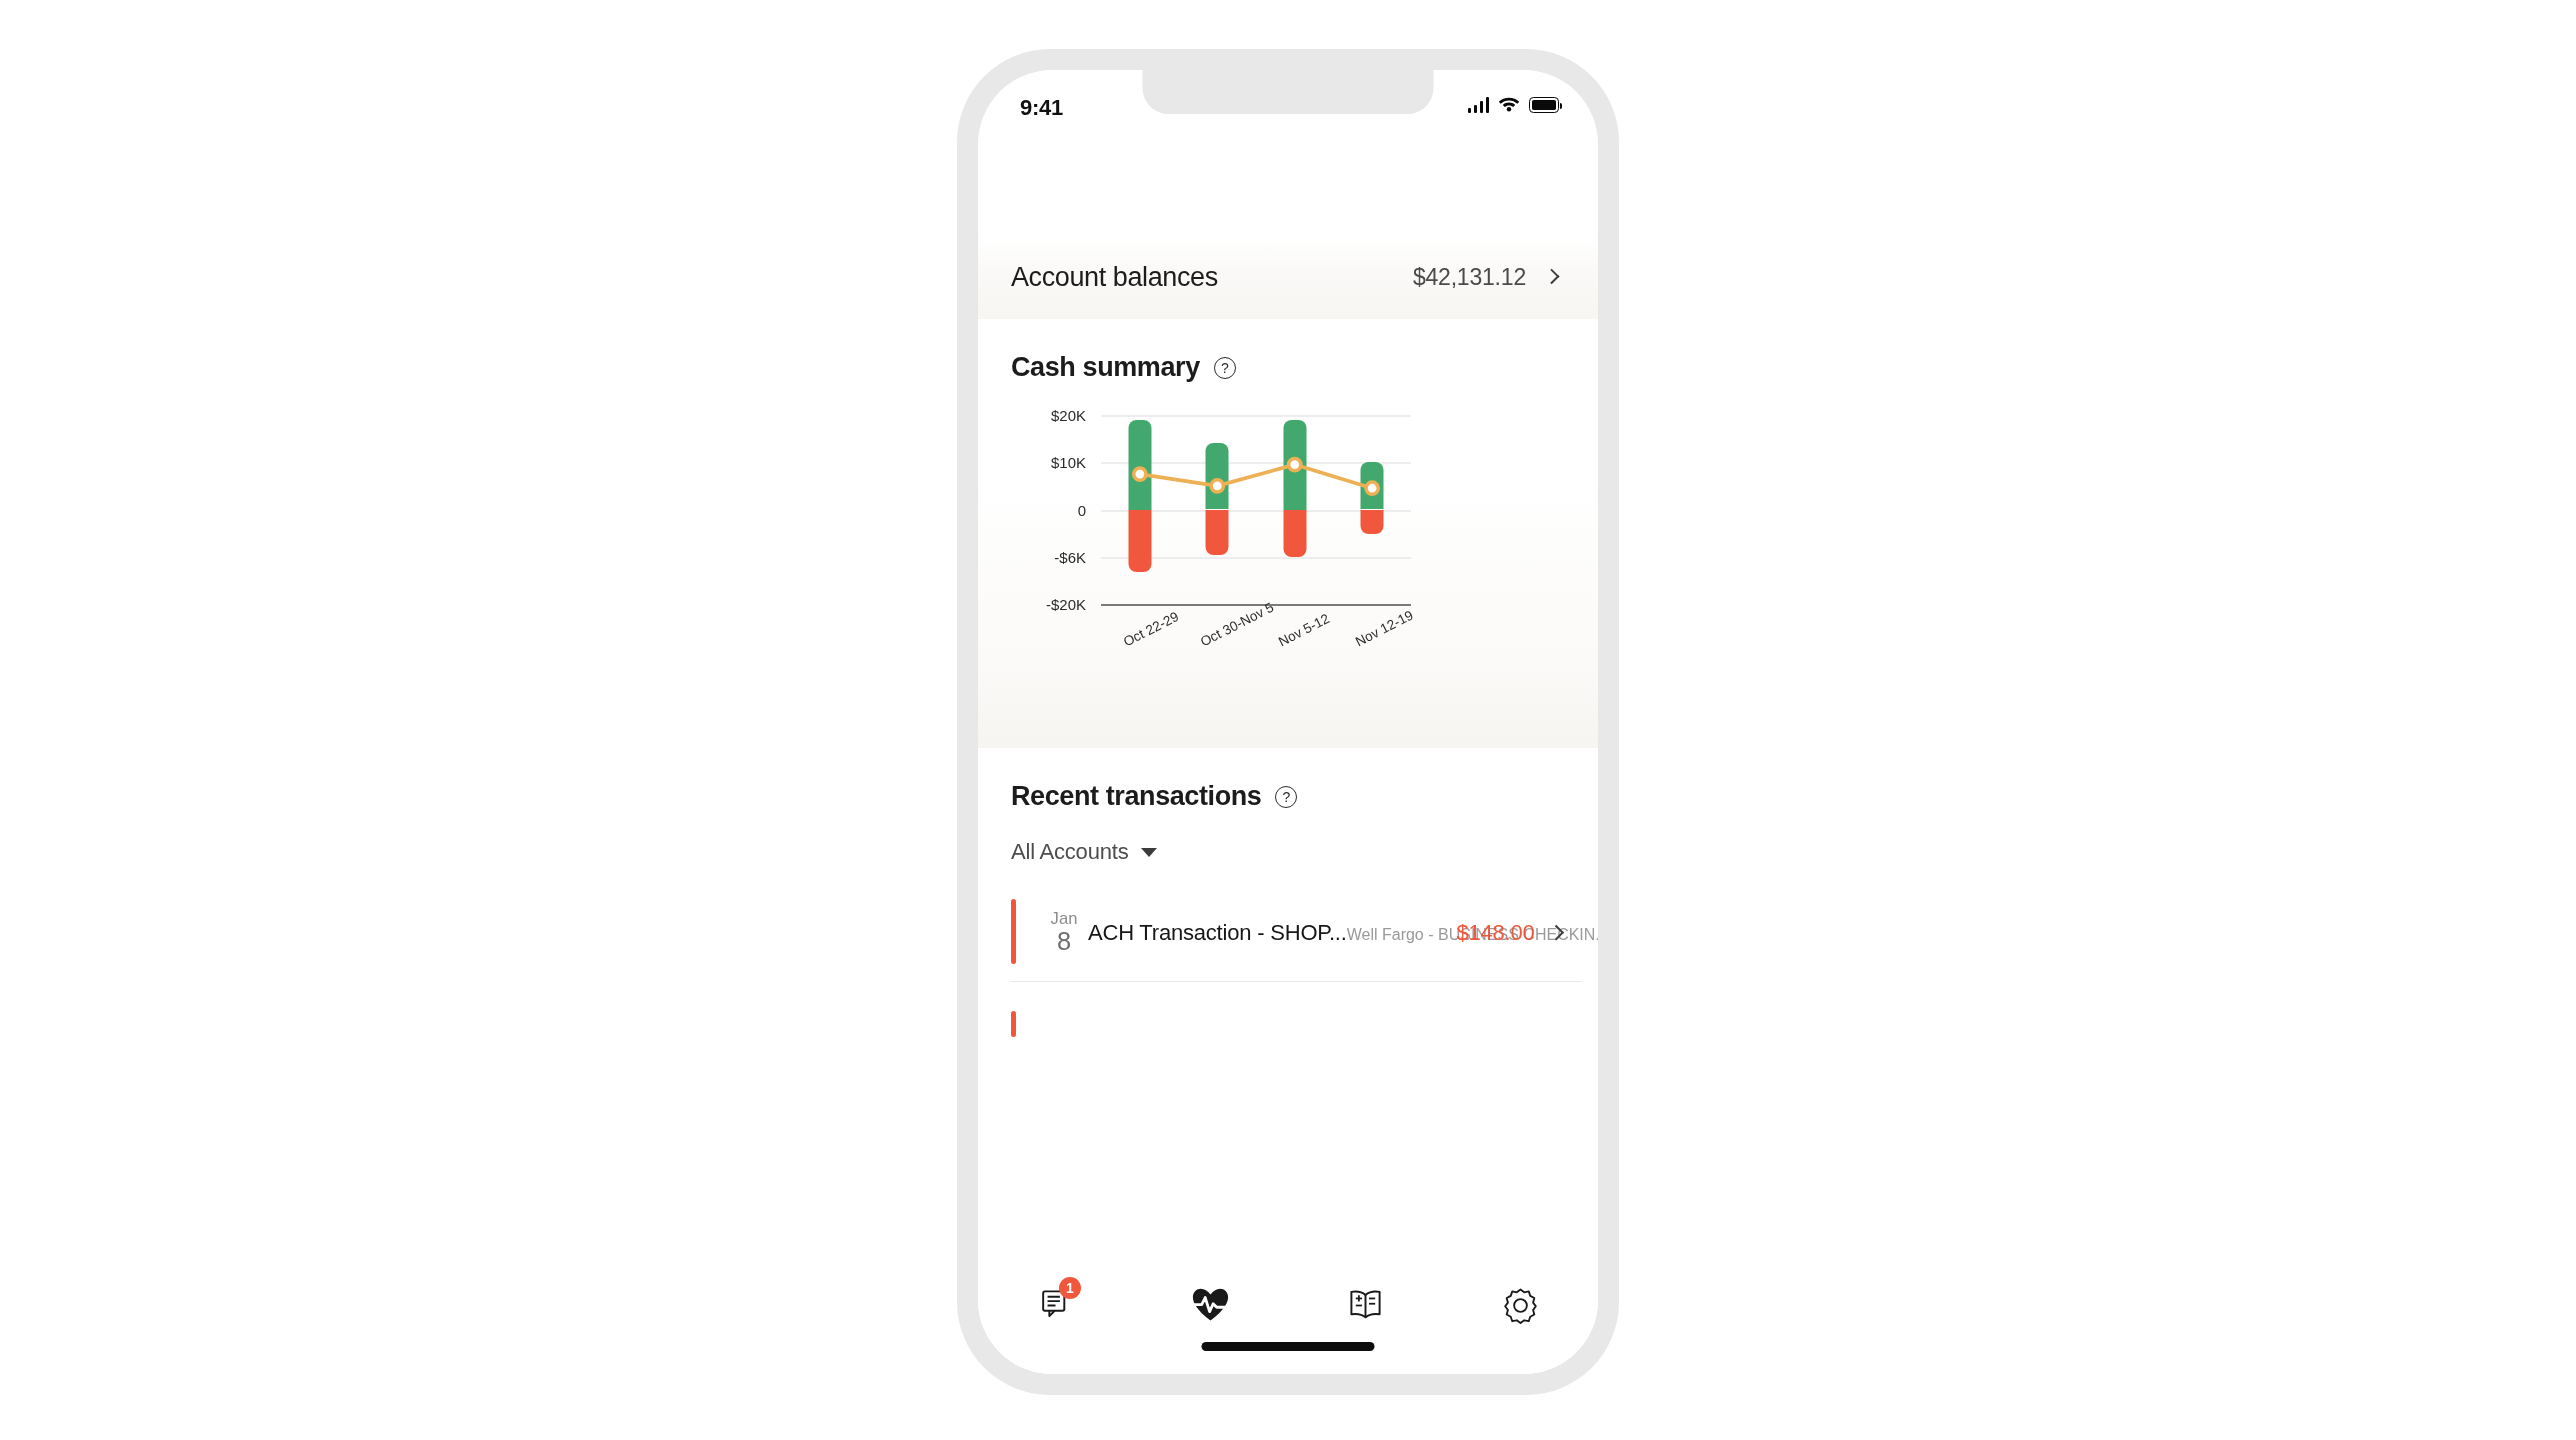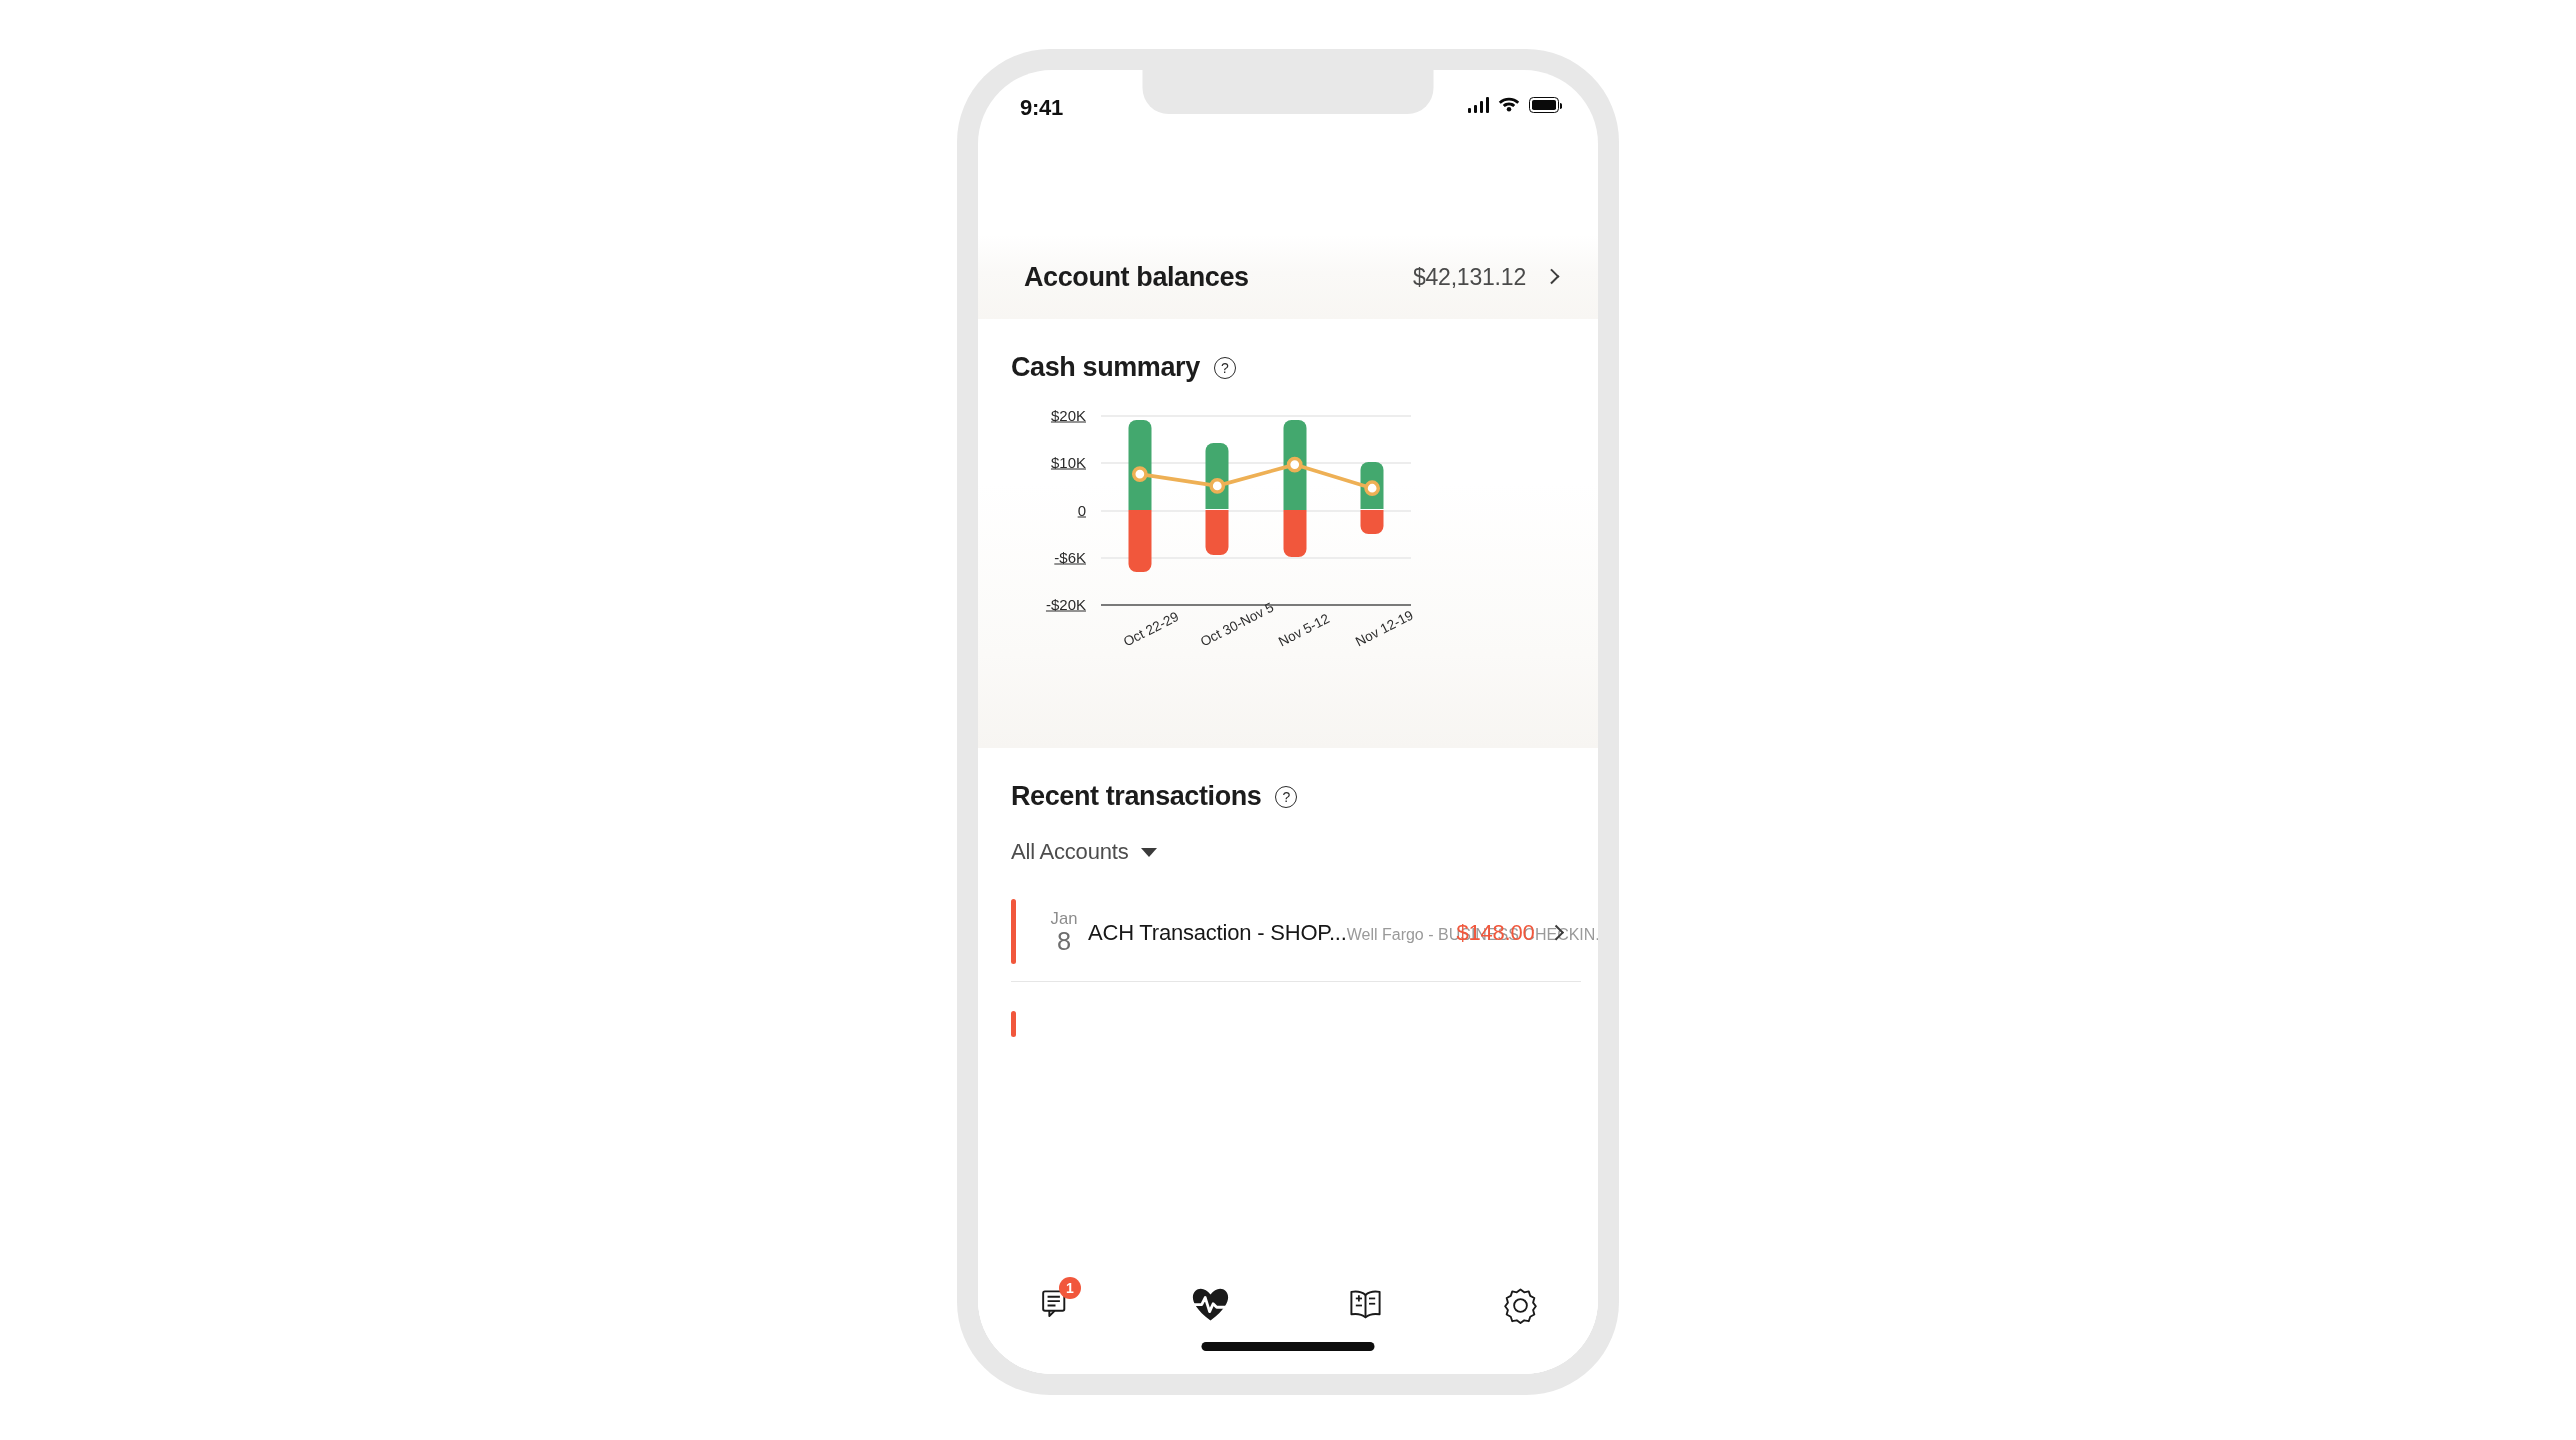--- a/index.html
+++ b/index.html
@@ -96,23 +96,22 @@
 
   
   #account-balances-row {
     position: absolute; top: 165px; left: 0;
     width: 100%; height: 84px;
     background: linear-gradient(180deg, #ffffff 0%, #faf9f7 45%, #f8f6f3 100%);
     display: flex; align-items: center;
   }
   #account-balances-label {
     position: absolute; left: 33px;
-    font-size: 27px; font-weight: bold; color: #1c1c1c;
+    font-size: 27px; font-weight: normal; color: #1c1c1c;
     letter-spacing: -0.4px;
-    margin-left: 13px;
   }
   #account-balances-value {
     position: absolute; right: 72px;
     font-size: 23px; color: #4a4a4a;
     letter-spacing: -0.2px;
   }
   #account-balances-chevron {
     position: absolute; right: 41px;
     width: 11.4px; height: 11.4px;
     border-top: 2.3px solid #3c3c3c;
@@ -158,21 +157,21 @@
   }
   .axis-baseline {
     position: absolute; left: 0; width: 100%;
     height: 1.4px; background: #7a7a7a;
   }
   .ytick {
     position: absolute; right: 100%;
     padding-right: 15px;
     transform: translateY(-50%);
     font-size: 15px; color: #2b2b2b;
-    white-space: nowrap; text-align: right; text-decoration: underline;
+    white-space: nowrap; text-align: right;
   }
   .bar-col {
     position: absolute; width: 23px;
     transform: translateX(-50%);
   }
   .bar-pos {
     position: absolute; width: 100%;
     background: #43a86e;
     border-radius: 8px 8px 0 0;
   }

